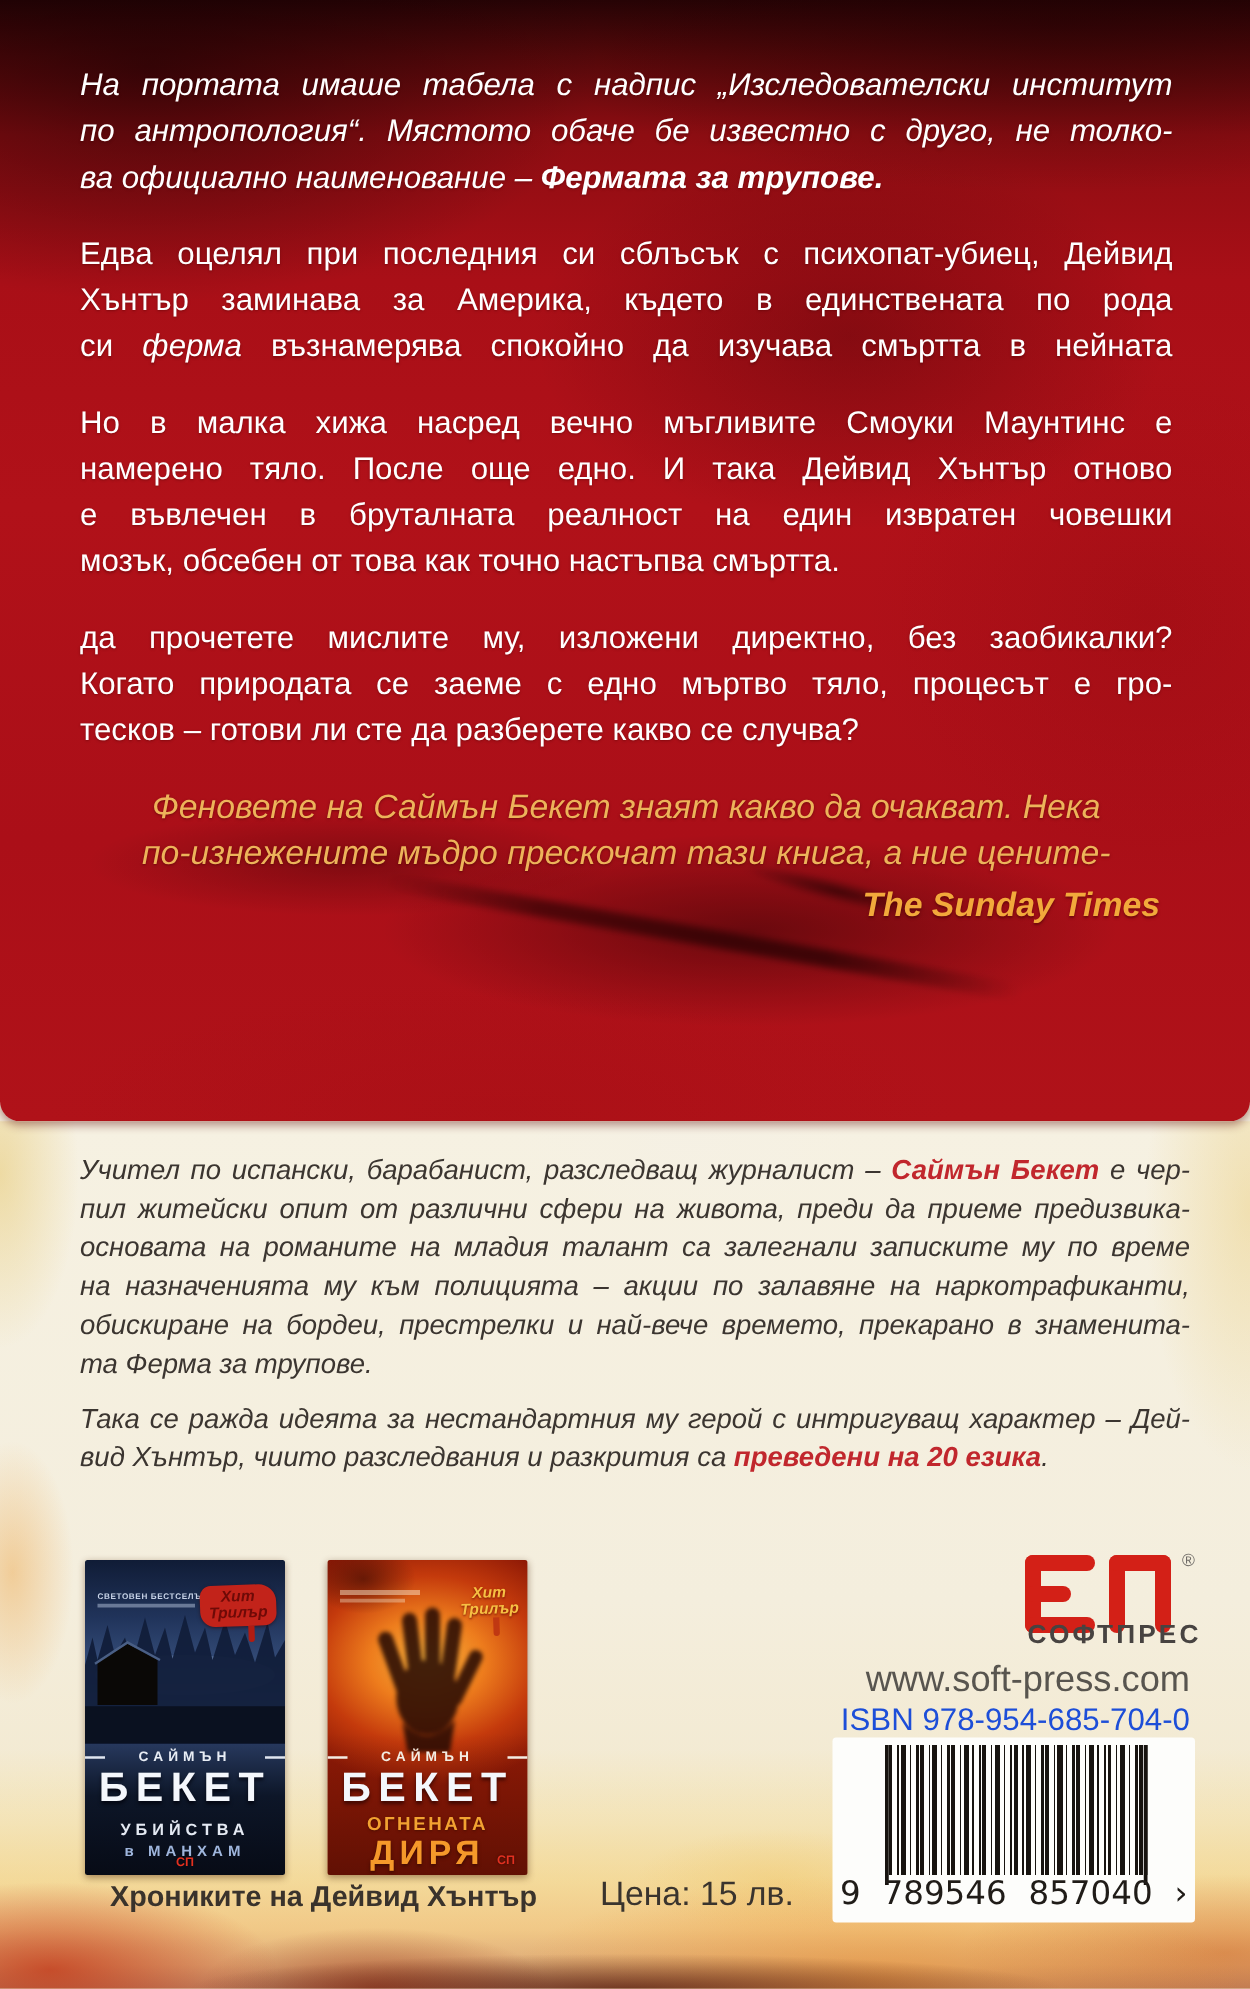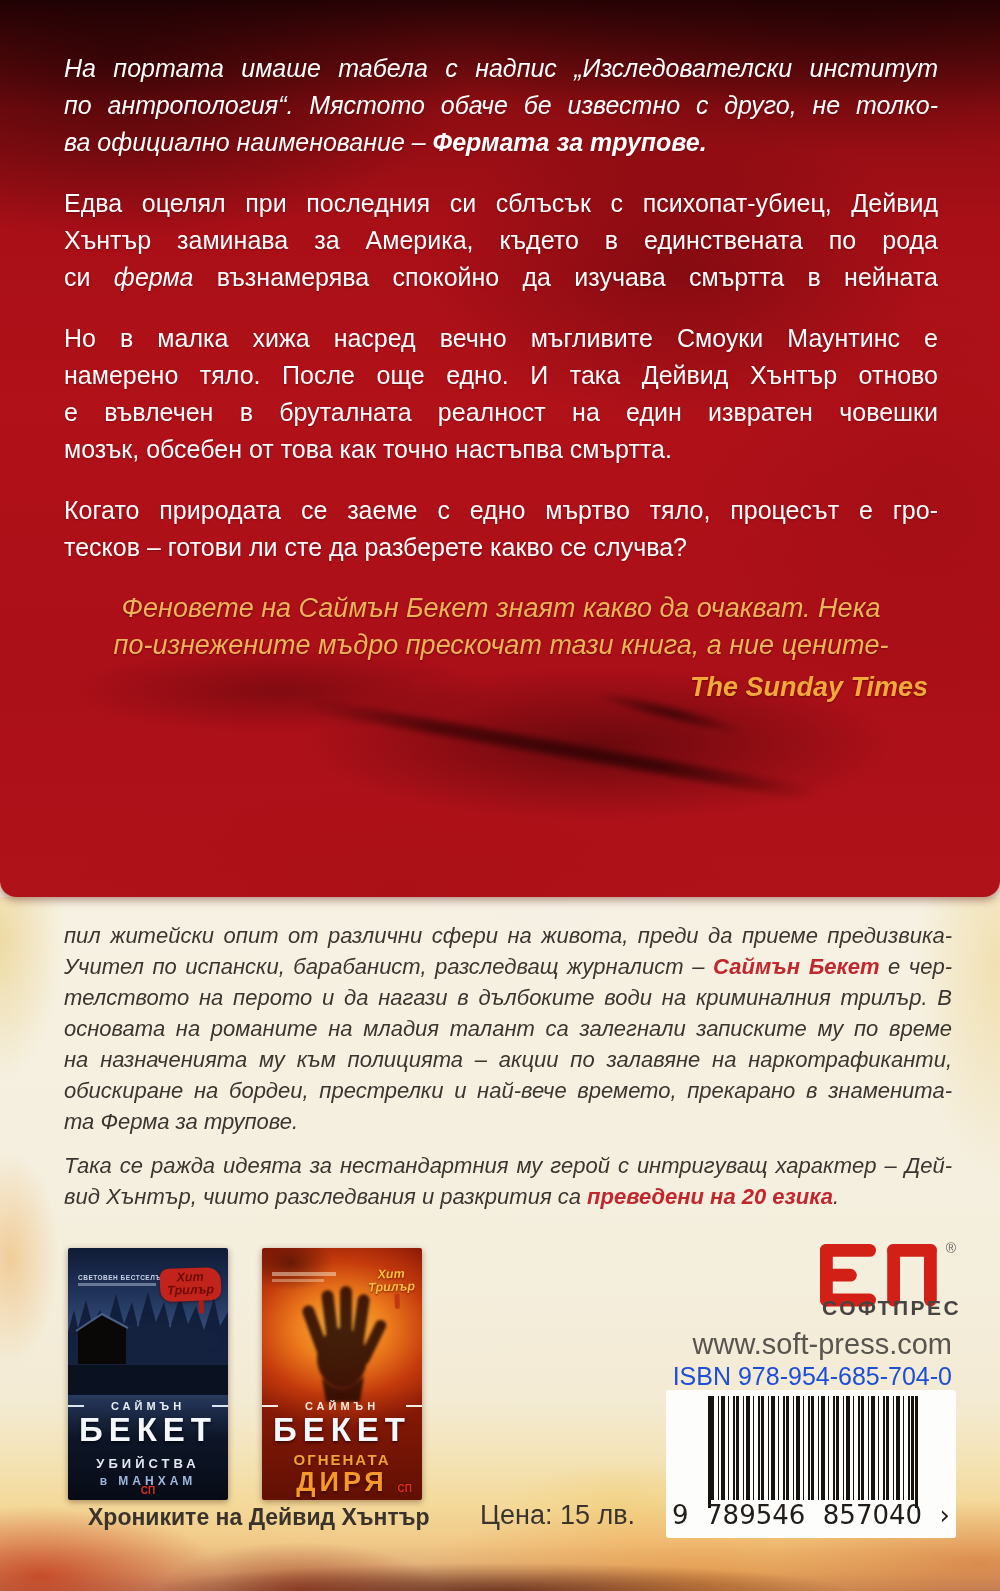--- a/index.html
+++ b/index.html
@@ -187,37 +187,37 @@
         <div class="line"><span>Хънтър заминава за Америка, където в единствената по рода</span></div>
         <div class="line"><span>си </span><span class="seg-i">ферма</span><span> възнамерява спокойно да изучава смъртта в нейната</span></div>
       </div>
     <div class="para">
         <div class="line"><span>Но в малка хижа насред вечно мъгливите Смоуки Маунтинс е</span></div>
         <div class="line"><span>намерено тяло. После още едно. И така Дейвид Хънтър отново</span></div>
         <div class="line"><span>е въвлечен в бруталната реалност на един извратен човешки</span></div>
         <div class="line last"><span>мозък, обсебен от това как точно настъпва смъртта.</span></div>
       </div>
     <div class="para">
+        <div class="line"><span>да прочетете мислите му, изложени директно, без заобикалки?</span></div>
         <div class="line"><span>Когато природата се заеме с едно мъртво тяло, процесът е гро-</span></div>
         <div class="line last"><span>тесков – готови ли сте да разберете какво се случва?</span></div>
       </div>
 
     <div class="quote">
       <div class="qline">Феновете на Саймън Бекет знаят какво да очакват. Нека</div>
       <div class="qline">по-изнежените мъдро прескочат тази книга, а ние цените-</div>
     </div>
     <div class="attribution">The Sunday Times</div>
   </div>
 </div>
 
 <div class="bio">
   <div class="para">
+      <div class="line"><span>Учител по испански, барабанист, разследващ журналист – </span><span class="seg-r">Саймън Бекет</span><span> е чер-</span></div>
       <div class="line"><span>пил житейски опит от различни сфери на живота, преди да приеме предизвика-</span></div>
-      <div class="line"><span>Учител по испански, барабанист, разследващ журналист – </span><span class="seg-r">Саймън Бекет</span><span> е чер-</span></div>
-      <div class="line"><span>телството на перото и да нагази в дълбоките води на криминалния трилър. В</span></div>
       <div class="line"><span>основата на романите на младия талант са залегнали записките му по време</span></div>
       <div class="line"><span>на назначенията му към полицията – акции по залавяне на наркотрафиканти,</span></div>
       <div class="line"><span>обискиране на бордеи, престрелки и най-вече времето, прекарано в знаменита-</span></div>
       <div class="line last"><span>та Ферма за трупове.</span></div>
     </div>
   <div class="para">
       <div class="line"><span>Така се ражда идеята за нестандартния му герой с интригуващ характер – Дей-</span></div>
       <div class="line last"><span>вид Хънтър, чиито разследвания и разкрития са </span><span class="seg-r">преведени на 20 езика</span><span>.</span></div>
     </div>
 </div>

